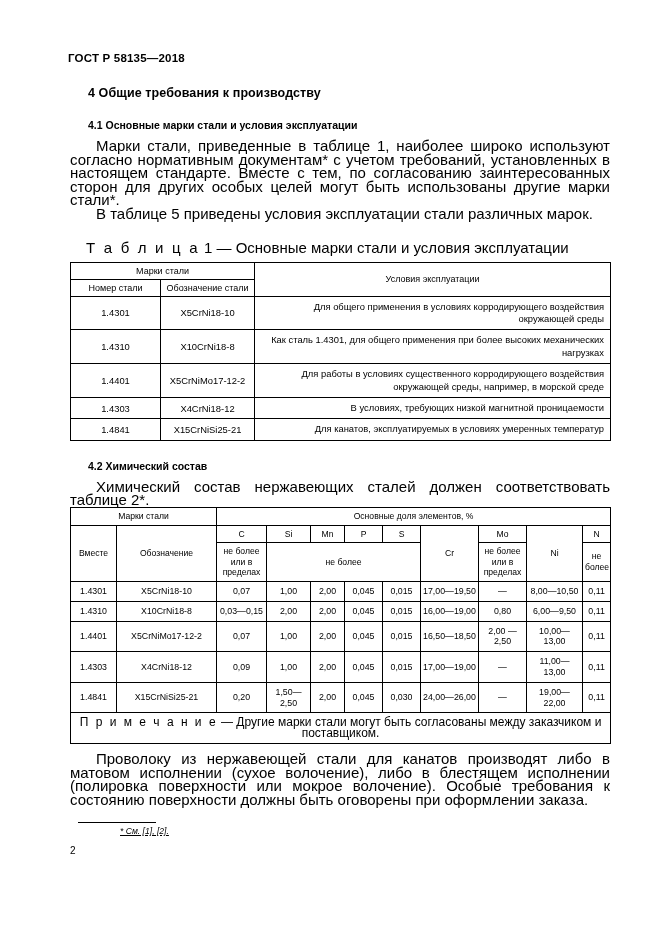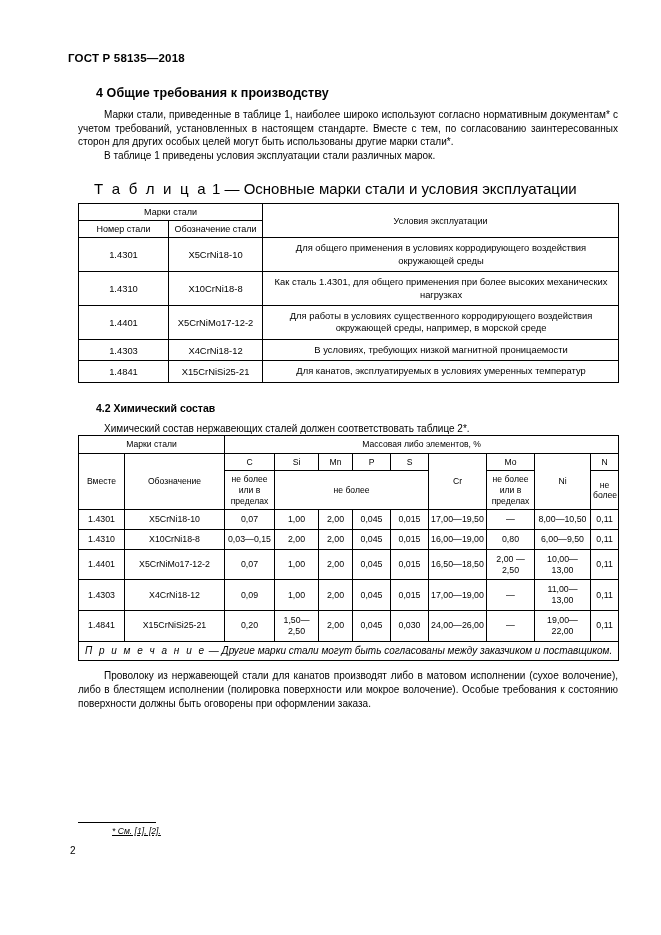--- a/index.html
+++ b/index.html
@@ -25,39 +25,39 @@
   .doc-header {
     position: absolute;
     left: 68px;
     top: 52px;
     font-size: 11.5px;
     font-weight: bold;
     letter-spacing: 0.2px;
   }
   .content {
     position: absolute;
-    left: 78px;
+    left: 70px;
     top: 86px;
     width: 540px;
   }
   h2.sect {
     font-size: 12.5px;
     font-weight: bold;
     margin: 0 0 0 18px;
     padding: 0;
     letter-spacing: 0.1px;
   }
   h3.subsect {
     font-size: 10.5px;
     font-weight: bold;
     margin: 19px 0 0 18px;
     padding: 0;
   }
   p.body-text {
-    font-size: 10px;
+    font-size: 15px;
     line-height: 13.6px;
     margin: 8px 0 0 0;
     text-align: justify;
     text-indent: 26px;
     hyphens: manual;
   }
   p.body-text.tight {
     margin-top: 0;
   }
   .tbl-caption {
@@ -78,21 +78,21 @@
     padding: 3px 4px;
     vertical-align: middle;
     font-weight: normal;
   }
   table.gost.outer-thick {
     border: 1.6px solid #000;
   }
   .c { text-align: center; }
   
   .t1 td.desc {
-    text-align: center;
+    text-align: right;
     padding: 4px 6px 4px 7px;
     line-height: 12.4px;
     font-size: 9.4px;
   }
   .t1 td.num, .t1 td.den {
     text-align: center;
     font-size: 9.4px;
   }
   .t1 th {
     font-size: 9px;
@@ -108,36 +108,35 @@
     line-height: 10.6px;
   }
   table.t2 td {
     padding: 4px 2px;
     text-align: center;
     line-height: 10.8px;
   }
   td.note-cell {
     text-align: left;
     padding: 5px 6px 5px 42px;
-    font-size: 10px;
-    font-style: italic;
+    font-size: 12px;
   }
   .note-lead {
     letter-spacing: 2px;
   }
   .footnote-rule {
     position: absolute;
     left: 78px;
     top: 822px;
     width: 78px;
     border-top: 1px solid #000;
   }
   .footnote {
     position: absolute;
-    left: 112px;
+    left: 120px;
     top: 826px;
     font-size: 8.6px;
     font-style: italic;
     text-decoration: underline;
   }
   .page-num {
     position: absolute;
     left: 70px;
     top: 845px;
     font-size: 10px;
@@ -147,23 +146,24 @@
 <body>
 
 <div class="page">
 
   <div class="doc-header">ГОСТ Р 58135—2018</div>
 
   <div class="content">
 
     <h2 class="sect">4  Общие требования к производству</h2>
 
+    <h3 class="subsect">4.1  Основные марки стали и условия эксплуатации</h3>
 
     <p class="body-text">Марки стали, приведенные в таблице 1, наиболее широко используют согласно нормативным документам* с учетом требований, установленных в настоящем стандарте. Вместе с тем, по согласованию заинтересованных сторон для других особых целей могут быть использованы другие марки стали*.</p>
-    <p class="body-text tight">В таблице 1 приведены условия эксплуатации стали различных марок.</p>
+    <p class="body-text tight">В таблице 5 приведены условия эксплуатации стали различных марок.</p>
 
     <div class="tbl-caption">
       <span class="sp">Т а б л и ц а</span>
       <span>1</span>
       <span>— Основные марки стали и условия эксплуатации</span>
     </div>
 
     <table class="gost t1 outer-thick">
       <colgroup>
         <col style="width:90px">
@@ -223,21 +223,21 @@
         <col style="width:38px">
         <col style="width:38px">
         <col style="width:58px">
         <col style="width:48px">
         <col style="width:56px">
         <col style="width:28px">
       </colgroup>
       <thead>
         <tr>
           <th class="c" colspan="2">Марки стали</th>
-          <th class="c" colspan="9">Массовая либо элементов, %</th>
+          <th class="c" colspan="9">Основные доля элементов, %</th>
         </tr>
         <tr>
           <th class="c" rowspan="2">Вместе</th>
           <th class="c" rowspan="2">Обозначение</th>
           <th class="c">C</th>
           <th class="c">Si</th>
           <th class="c">Mn</th>
           <th class="c">P</th>
           <th class="c">S</th>
           <th class="c" rowspan="2">Cr</th>

